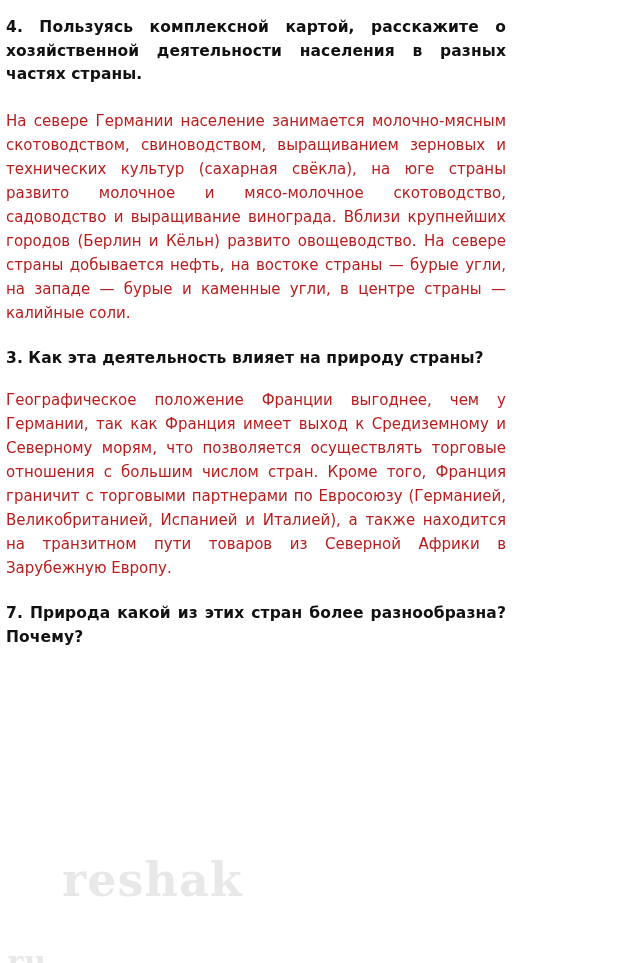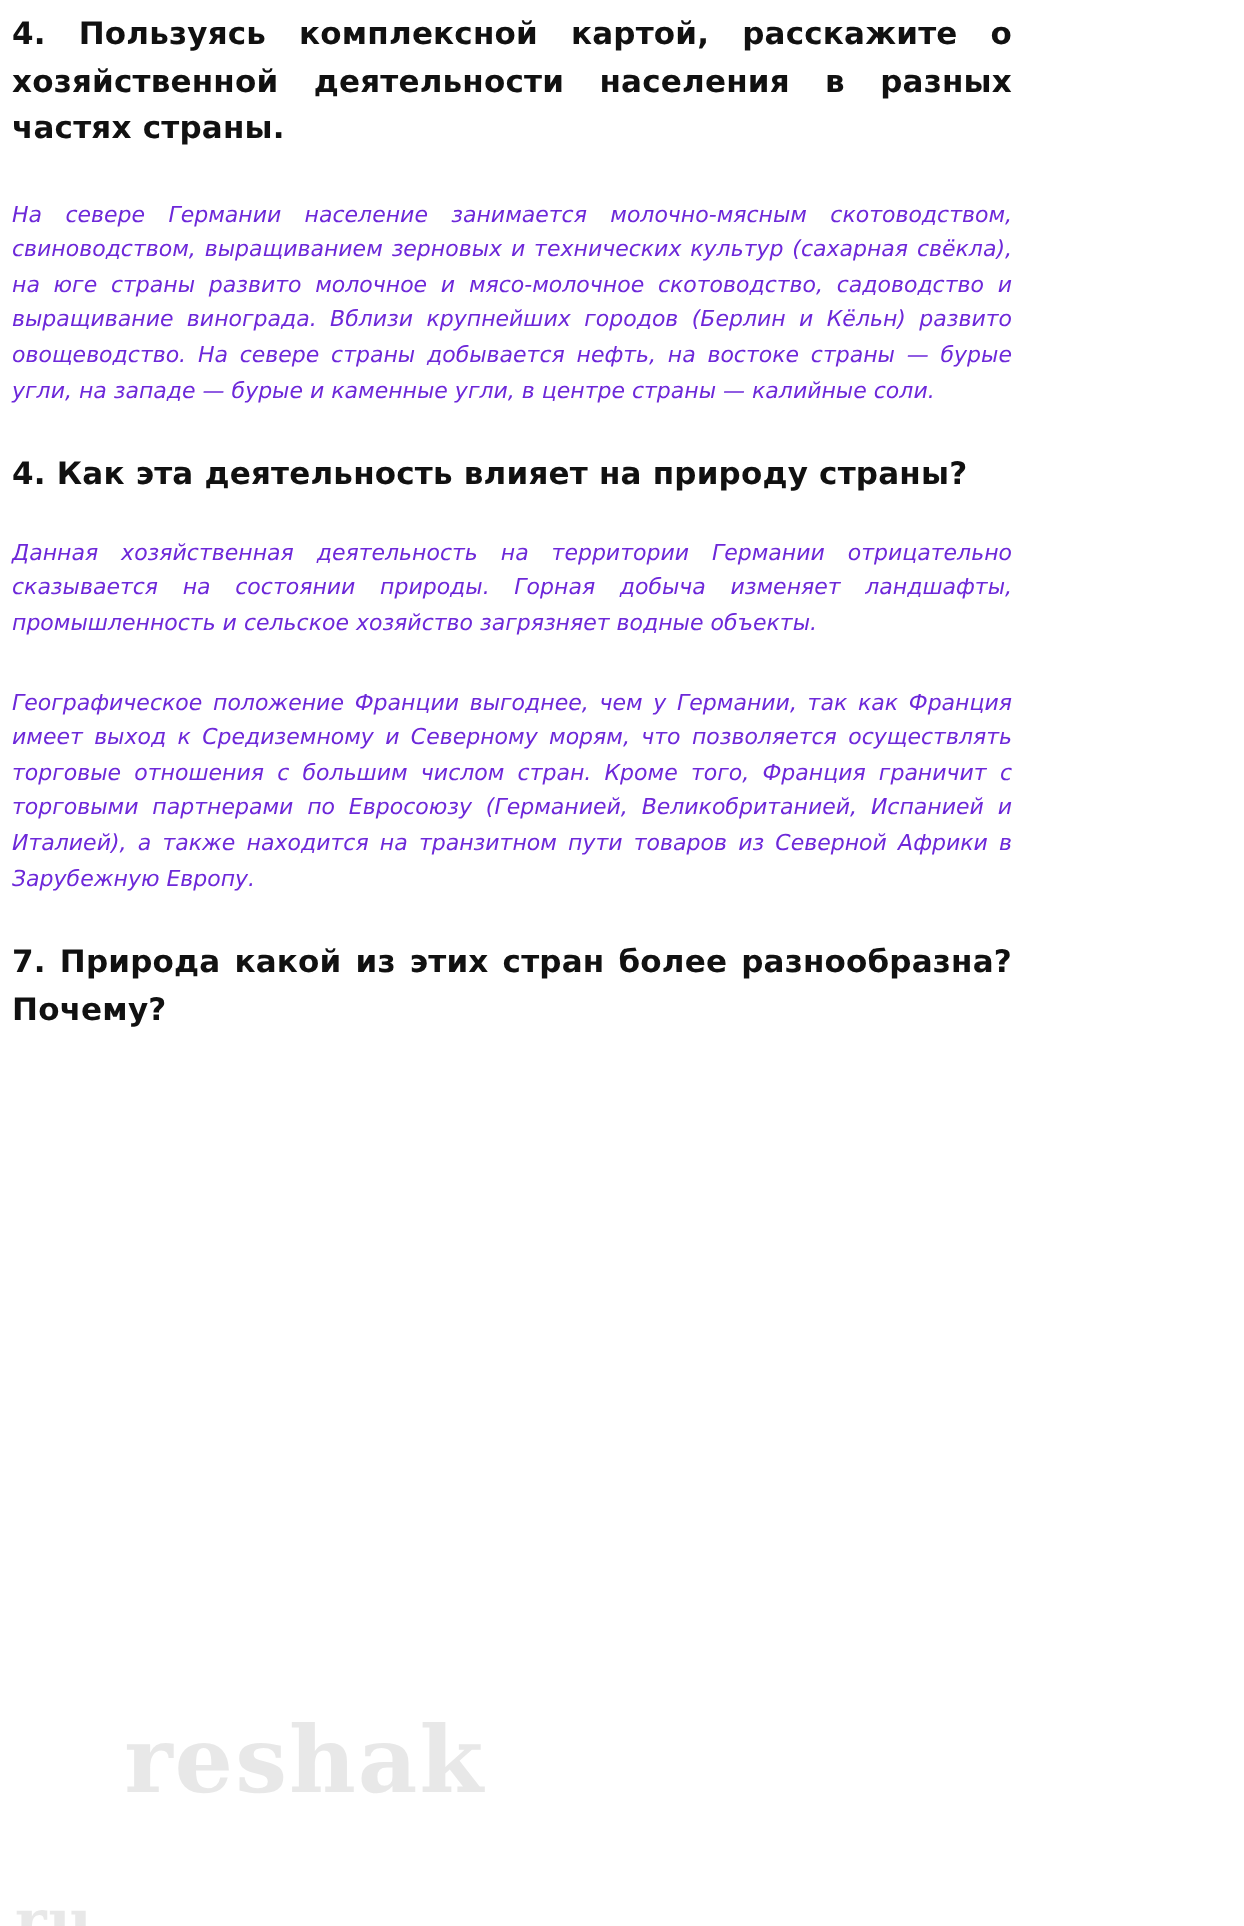--- a/index.html
+++ b/index.html
@@ -13,45 +13,44 @@
     font-family: "DejaVu Sans", sans-serif;
     color: #1a1a1a;
     overflow: hidden;
     position: relative;
   }
   .page {
     position: relative;
     width: 514px;
     height: 963px;
     box-sizing: border-box;
-    padding: 6px 8px 0 6px;
+    padding: 16px 8px 0 6px;
     overflow: hidden;
   }
   .q-heading {
     font-weight: bold;
     font-size: 15.5px;
     line-height: 1.52;
     text-align: justify;
     text-align-last: left;
     margin: 0 0 14px 0;
     color: #111111;
     letter-spacing: 0.1px;
   }
   .q-heading.first {
     font-size: 15.5px;
     margin-bottom: 22px;
   }
   .para {
-    font-size: 11px;
+    font-size: 15px;
     line-height: 1.60;
     text-align: justify;
     text-align-last: left;
     margin: 0 0 22px 0;
-    color: #6d28d9;
-    font-style: italic;
+    color: #b91c1c;
   }
   .para.tight {
     margin-bottom: 20px;
   }
   .q-heading.h5 {
     margin-bottom: 18px;
   }
   .q-heading.h6 {
     margin-bottom: 18px;
   }
@@ -81,23 +80,22 @@
 </style>
 </head>
 <body>
 
 <div class="page">
 
   <h2 class="q-heading first">4. Пользуясь комплексной картой, расскажите о хозяйственной деятельности населения в разных частях страны.</h2>
 
   <p class="para">На севере Германии население занимается молочно-мясным скотоводством, свиноводством, выращиванием зерновых и технических культур (сахарная свёкла), на юге страны развито молочное и мясо-молочное скотоводство, садоводство и выращивание винограда. Вблизи крупнейших городов (Берлин и Кёльн) развито овощеводство. На севере страны добывается нефть, на востоке страны — бурые угли, на западе — бурые и каменные угли, в центре страны — калийные соли.</p>
 
-  <h2 class="q-heading h5">4. Как эта деятельность влияет на природу страны?</h2>
+  <h2 class="q-heading h5">3. Как эта деятельность влияет на природу страны?</h2>
 
-  <p class="para">Данная хозяйственная деятельность на территории Германии отрицательно сказывается на состоянии природы. Горная добыча изменяет ландшафты, промышленность и сельское хозяйство загрязняет водные объекты.</p>
 
 
   <p class="para">Географическое положение Франции выгоднее, чем у Германии, так как Франция имеет выход к Средиземному и Северному морям, что позволяется осуществлять торговые отношения с большим числом стран. Кроме того, Франция граничит с торговыми партнерами по Евросоюзу (Германией, Великобританией, Испанией и Италией), а также находится на транзитном пути товаров из Северной Африки в Зарубежную Европу.</p>
 
   <h2 class="q-heading h7">7. Природа какой из этих стран более разнообразна? Почему?</h2>
 
 
   <div class="watermark">
     <span>reshak</span>
     <span class="wm2">.ru</span>

